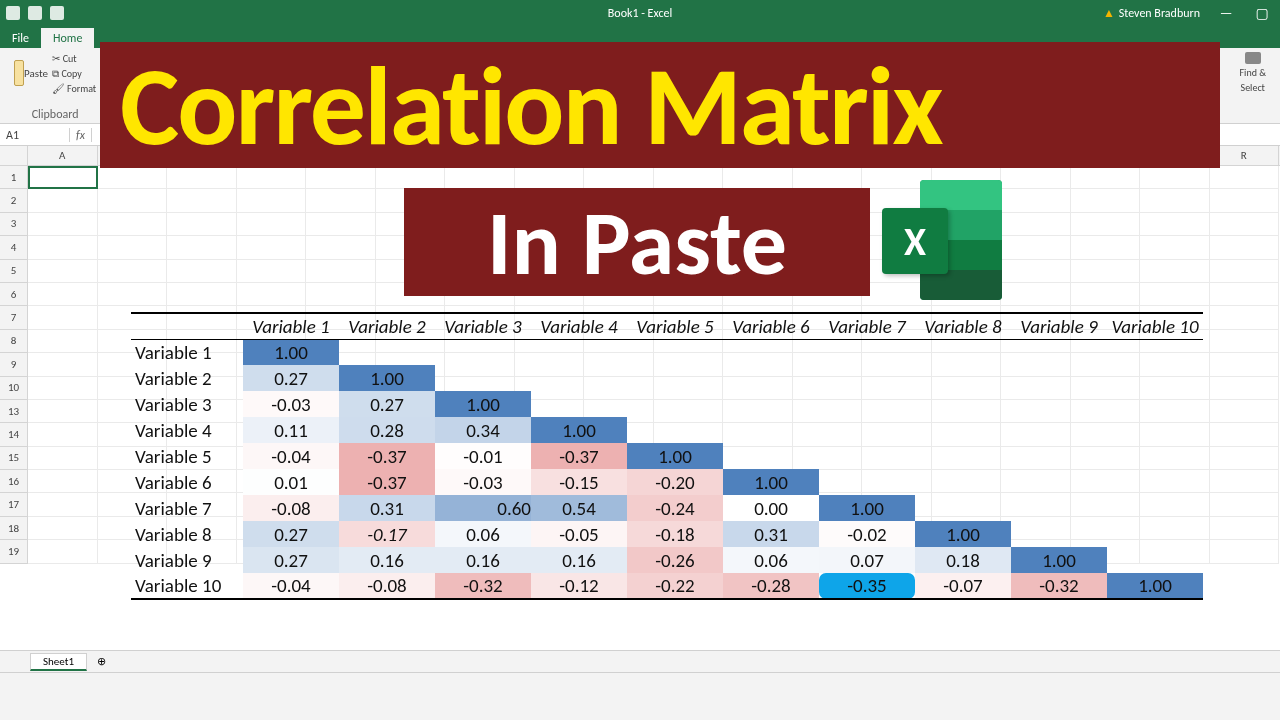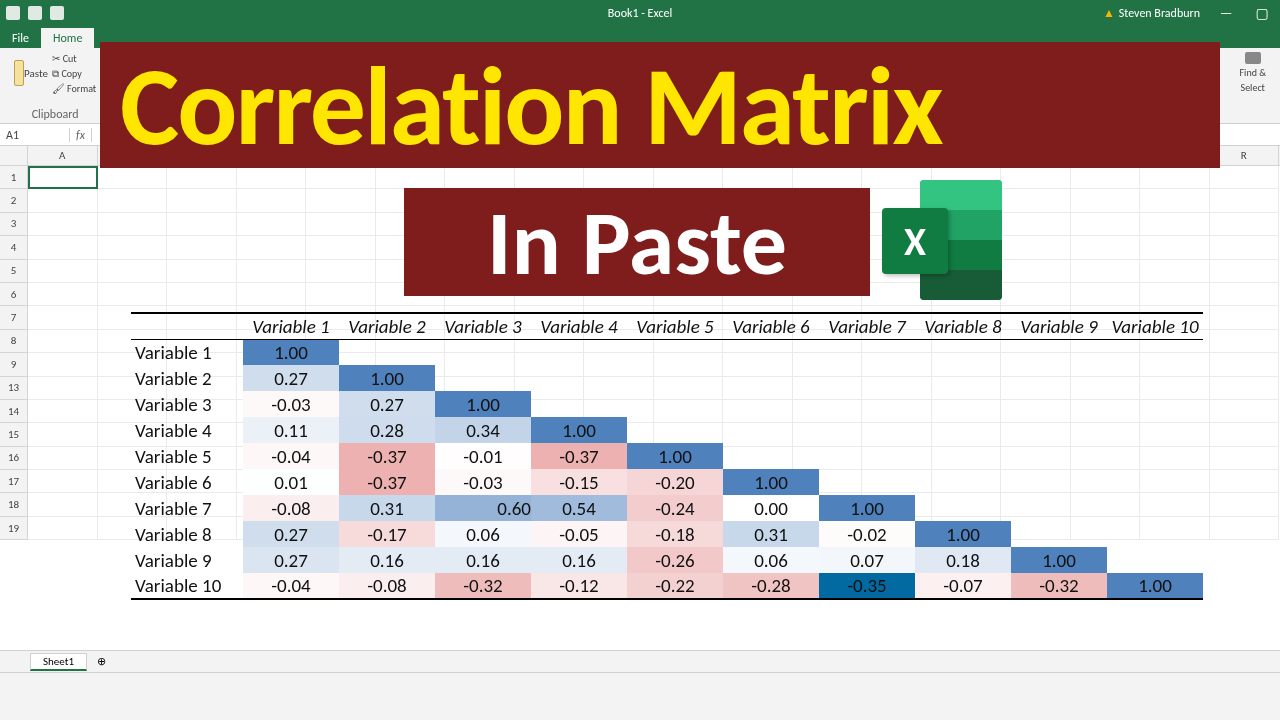--- a/index.html
+++ b/index.html
@@ -340,20 +340,41 @@
         <div class="cell"></div>
         <div class="cell"></div>
         <div class="cell"></div>
         <div class="cell"></div>
         <div class="cell"></div>
         <div class="cell"></div>
         <div class="cell"></div>
         <div class="cell"></div>
       </div>
       <div class="row">
+        <div class="rh">10</div>
+        <div class="cell"></div>
+        <div class="cell"></div>
+        <div class="cell"></div>
+        <div class="cell"></div>
+        <div class="cell"></div>
+        <div class="cell"></div>
+        <div class="cell"></div>
+        <div class="cell"></div>
+        <div class="cell"></div>
+        <div class="cell"></div>
+        <div class="cell"></div>
+        <div class="cell"></div>
+        <div class="cell"></div>
+        <div class="cell"></div>
+        <div class="cell"></div>
+        <div class="cell"></div>
+        <div class="cell"></div>
+        <div class="cell"></div>
+      </div>
+      <div class="row">
         <div class="rh">13</div>
         <div class="cell"></div>
         <div class="cell"></div>
         <div class="cell"></div>
         <div class="cell"></div>
         <div class="cell"></div>
         <div class="cell"></div>
         <div class="cell"></div>
         <div class="cell"></div>
         <div class="cell"></div>
@@ -619,21 +640,21 @@
           <td style="background: rgb(243, 205, 205);">-0.24</td>
           <td style="background: rgb(255, 255, 255);">0.00</td>
           <td style="background: rgb(79, 129, 189);">1.00</td>
           <td></td>
           <td></td>
           <td></td>
         </tr>
         <tr>
           <td class="rowlabel">Variable 8</td>
           <td style="background: rgb(207, 221, 237);">0.27</td>
-          <td style="background: rgb(247, 219, 219);">-0.17</td>
+          <td style="background: rgb(247, 219, 219); font-style: italic;">-0.17</td>
           <td style="background: rgb(244, 247, 251);">0.06</td>
           <td style="background: rgb(253, 245, 245);">-0.05</td>
           <td style="background: rgb(246, 217, 217);">-0.18</td>
           <td style="background: rgb(200, 216, 235);">0.31</td>
           <td style="background: rgb(254, 251, 251);">-0.02</td>
           <td style="background: rgb(79, 129, 189);">1.00</td>
           <td></td>
           <td></td>
         </tr>
         <tr>
@@ -650,20 +671,20 @@
           <td></td>
         </tr>
         <tr class="lastrow">
           <td class="rowlabel">Variable 10</td>
           <td style="background: rgb(253, 247, 247);">-0.04</td>
           <td style="background: rgb(251, 238, 238);">-0.08</td>
           <td style="background: rgb(239, 188, 188);">-0.32</td>
           <td style="background: rgb(249, 230, 230);">-0.12</td>
           <td style="background: rgb(244, 209, 209);">-0.22</td>
           <td style="background: rgb(241, 196, 196);">-0.28</td>
-          <td style="background: #0369a1;">-0.35</td>
+          <td style="background: #0ea5e9; border-radius: 7px;">-0.35</td>
           <td style="background: rgb(252, 240, 240);">-0.07</td>
           <td style="background: rgb(239, 188, 188);">-0.32</td>
           <td style="background: rgb(79, 129, 189);">1.00</td>
         </tr>
       </tbody>
   </table>
 </div>
 
 </body></html>

